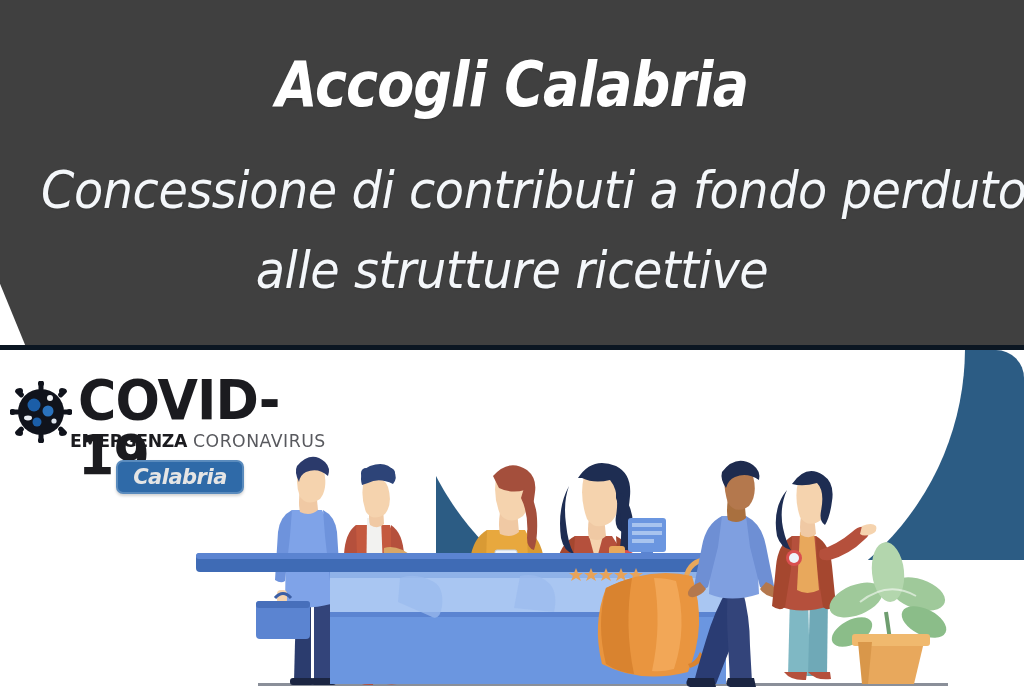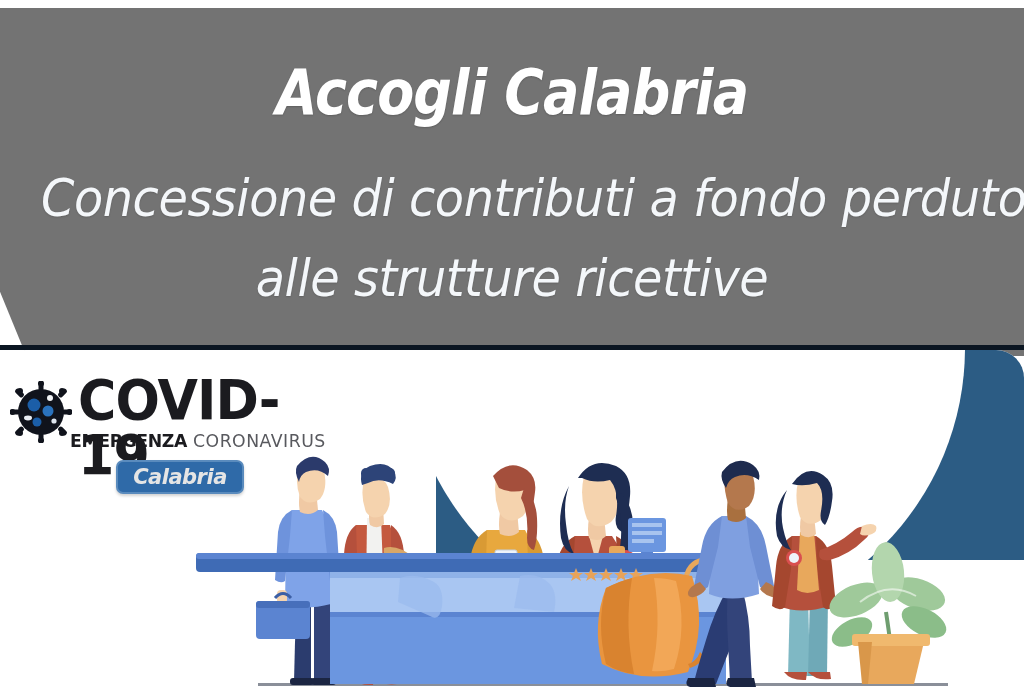--- a/index.html
+++ b/index.html
@@ -9,24 +9,24 @@
     position:relative;
     width:1024px;
     height:698px;
     overflow:hidden;
     background:#ffffff;
   }
 
   
   .header{
     position:absolute;
-    left:0; top:8px;
+    left:0; top:0;
     width:1024px;
     height:348px;
-    background:#737373;
+    background:#404040;
     overflow:hidden;
   }
   .header-wedge{
     position:absolute;
     left:-6px; top:262px;
     width:34px; height:90px;
     background:#ffffff;
     clip-path:polygon(0% 8%, 100% 100%, 0% 100%);
   }
   .title{

